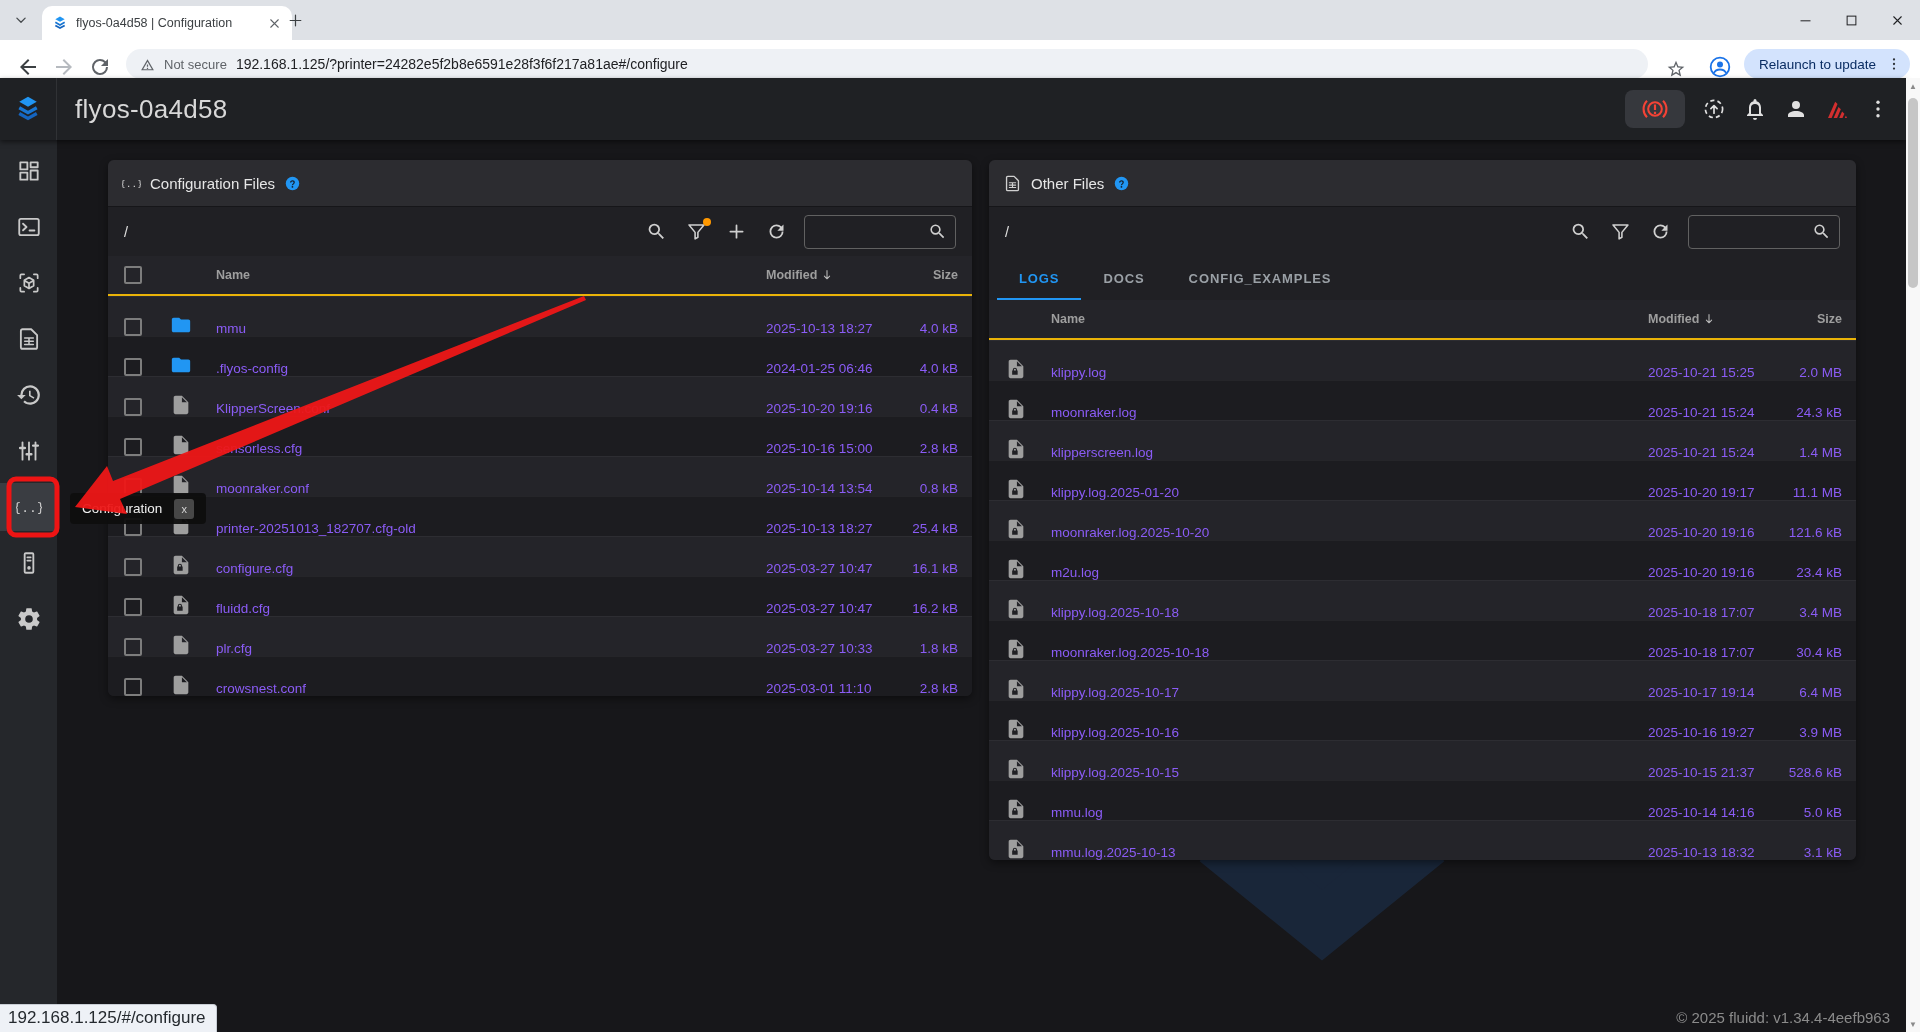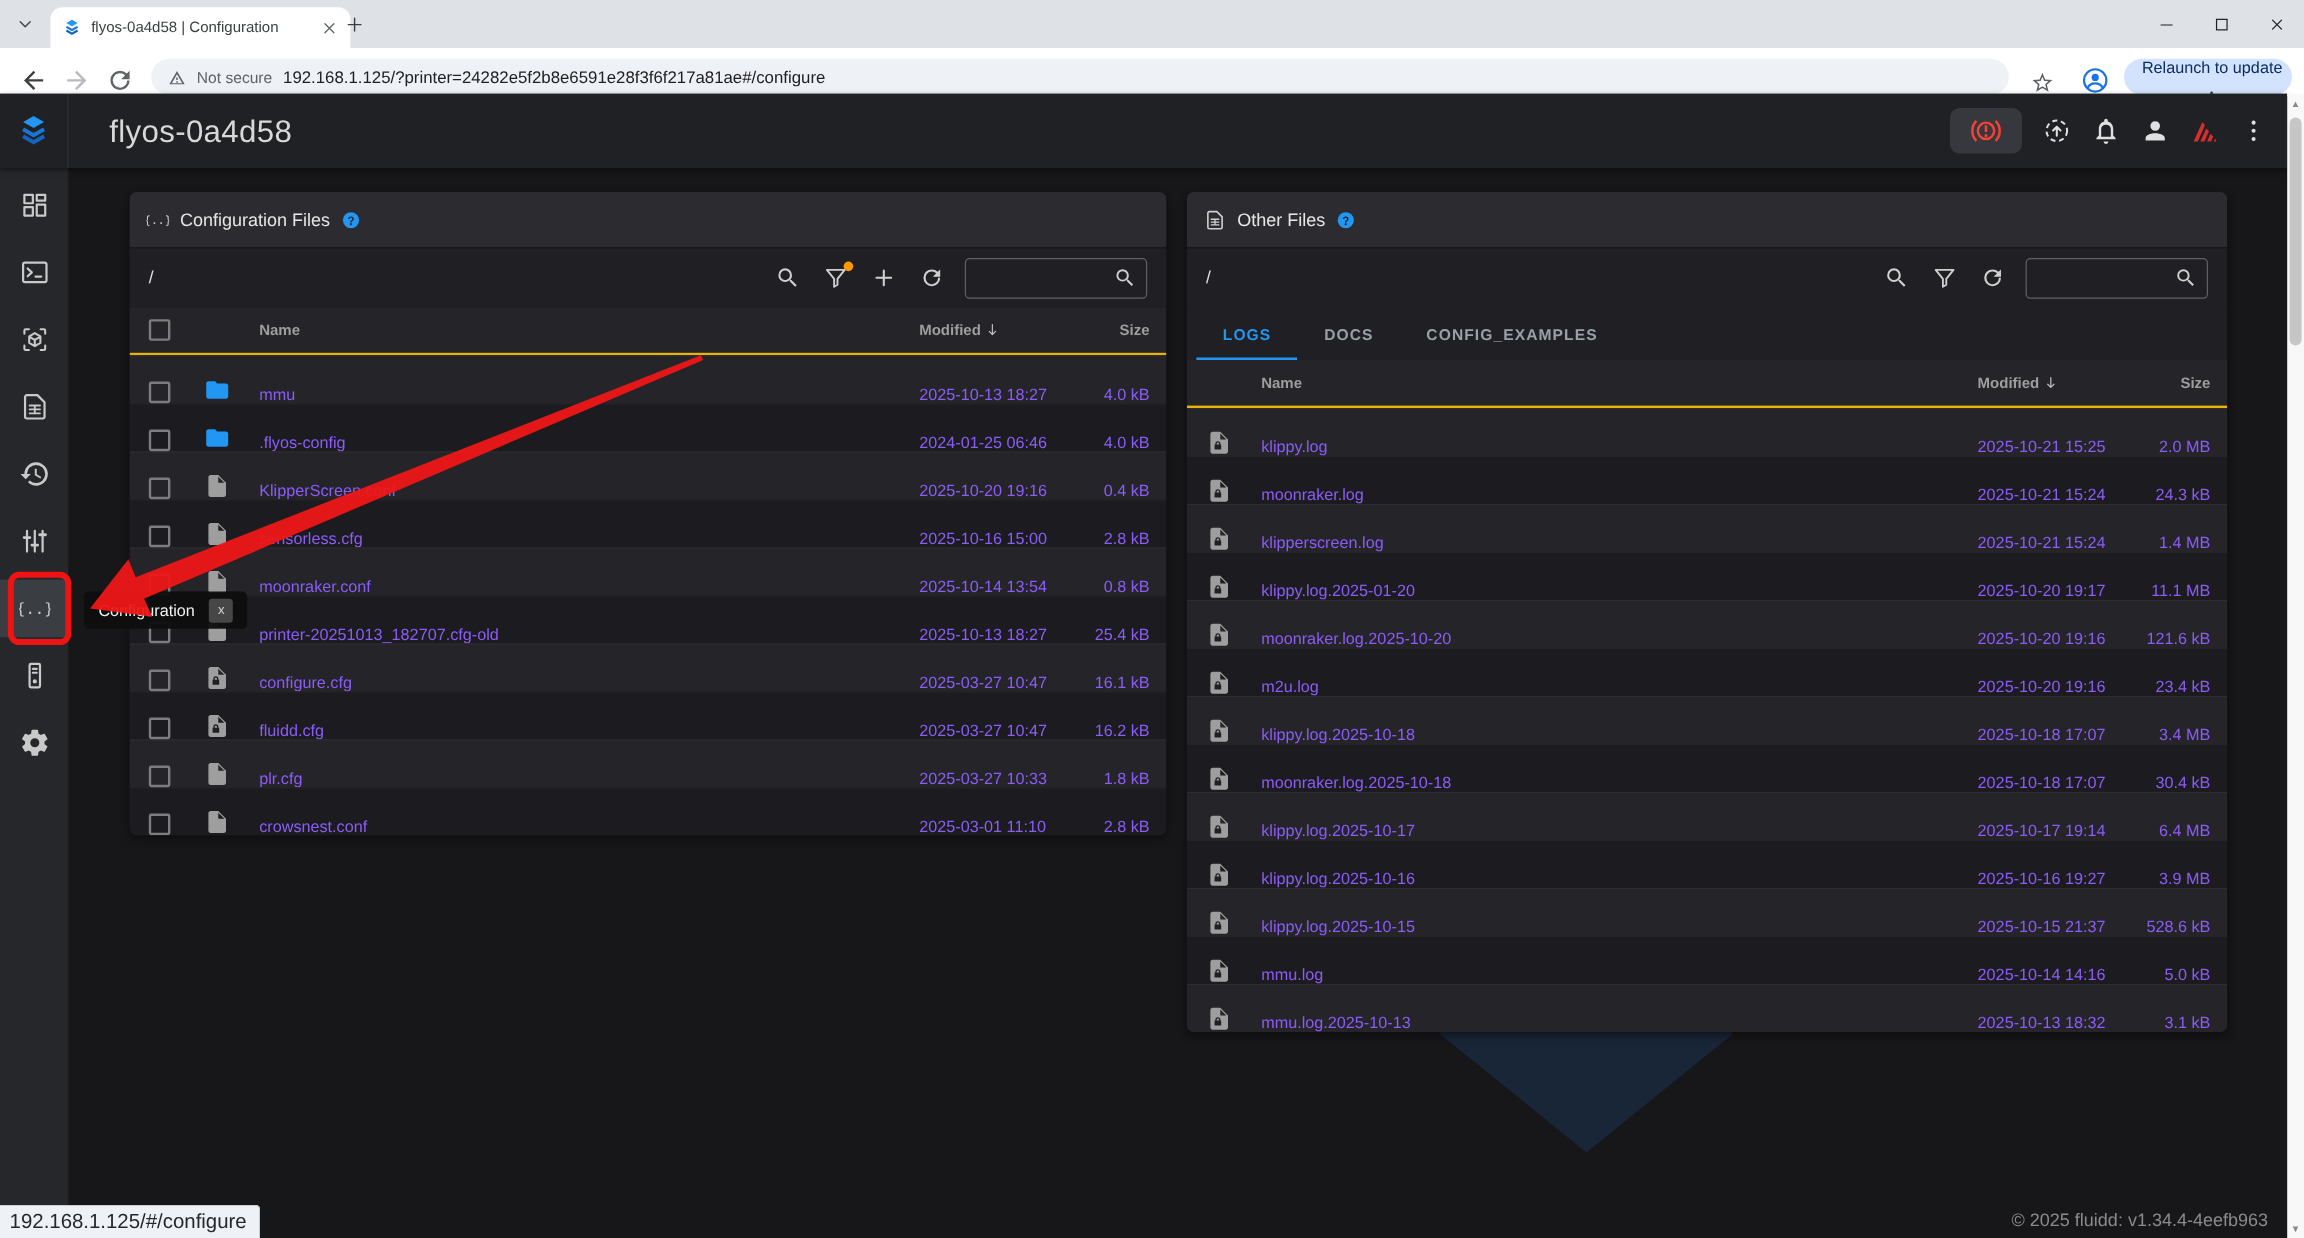--- a/index.html
+++ b/index.html
@@ -26,26 +26,26 @@
   .nav-ic { width:24px; height:24px; margin:0 6px; }
   .back { color:#3c4043; } .fwd { color:#b6babf; } .reload { color:#5f6368; }
   .omnibox { flex:1; height:30px; background:#eef1f5; border-radius:15px; display:flex;
              align-items:center; padding:0 14px; gap:9px; margin:0 8px; }
   .warn-ic { width:15px; height:15px; color:#5f6368; }
   .notsecure { color:#5f6368; font-size:13px; white-space:nowrap; }
   .url-text { color:#202124; font-size:14px; white-space:nowrap; overflow:hidden; }
   .star-btn { width:20px; height:20px; color:#5f6368; margin:0 10px; }
   .avatar-btn { width:24px; height:24px; color:#1a73e8; margin:0 12px; }
   .relaunch-pill { height:30px; border-radius:16px; background:#d3e3fd; color:#0a2d63; font-size:13.5px;
-                   display:flex; align-items:center; padding:0 8px 0 15px; gap:10px; white-space:nowrap;flex-direction:column; }
+                   display:flex; align-items:center; padding:0 8px 0 15px; gap:10px; white-space:nowrap; }
   .pill-kebab { width:16px; height:16px; color:#30353b; }
 
   
   .app-header { position:absolute; top:78px; left:0; right:14px; height:62px; background:#1f2124;
-                display:flex; align-items:center; box-shadow:0 2px 5px rgba(0,0,0,.5); z-index:5;gap:16px; }
+                display:flex; align-items:center; box-shadow:0 2px 5px rgba(0,0,0,.5); z-index:5; }
   .logo-zone { width:57px; height:100%; display:flex; align-items:center; justify-content:center;
                border-right:1px solid rgba(255,255,255,.08); }
   .logo-zone .ic { width:30px; height:30px; }
   .app-title { margin-left:18px; font-size:26px; color:#d8d8d8; font-weight:400; letter-spacing:.3px; }
   .header-actions { margin-left:auto; margin-right:16px; display:flex; align-items:center; gap:17px; }
   .estop-btn { width:60px; height:38px; background:#36383d; border-radius:8px;
                display:flex; align-items:center; justify-content:center; }
   .estop-btn .ic { width:26px; height:26px; }
   .icon-btn { width:24px; height:24px; color:#e0e0e0; }
 

